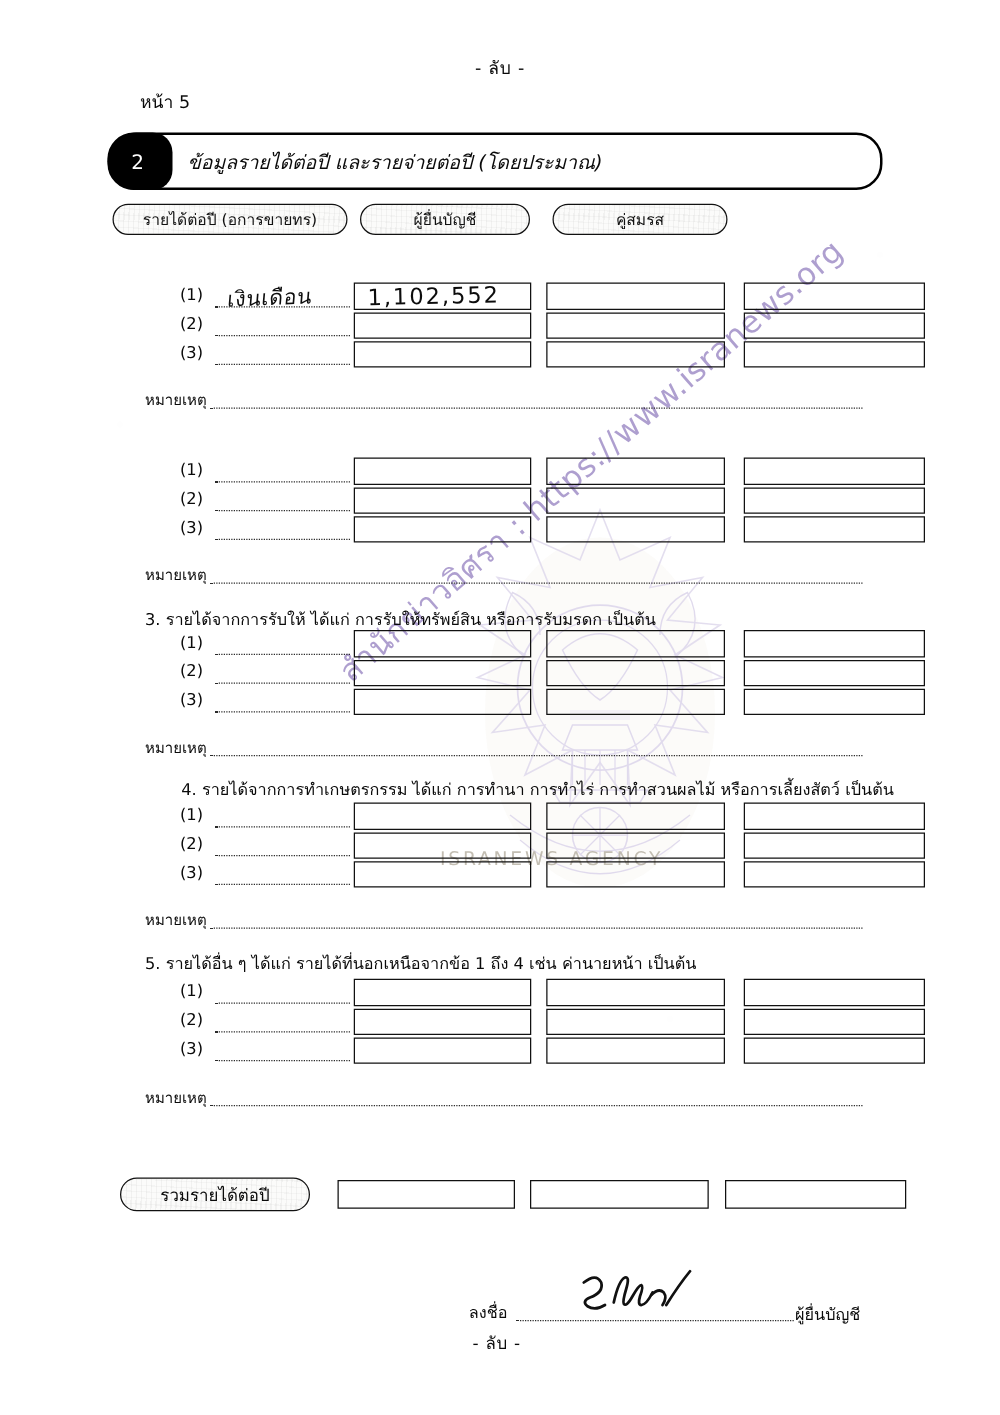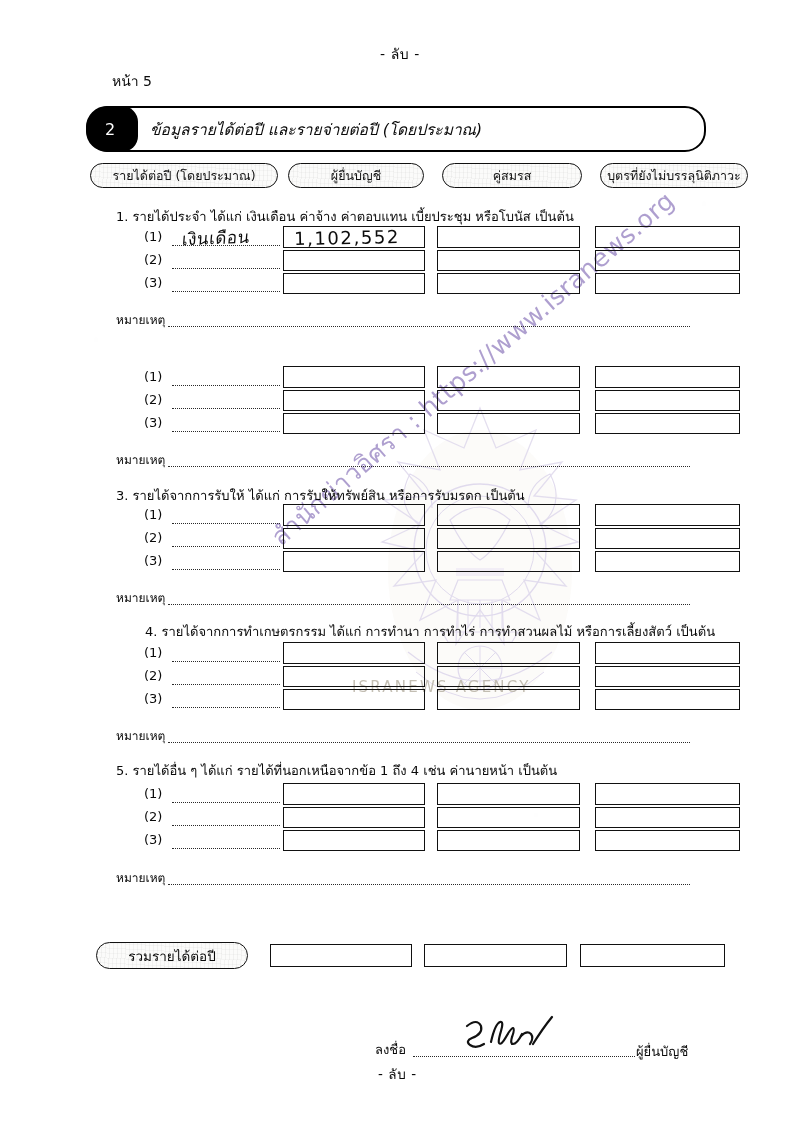--- a/index.html
+++ b/index.html
@@ -287,39 +287,31 @@
   <div class="secret-top">- ลับ -</div>
   <div class="page-no">หน้า 5</div>
 
   <div class="title-bar">
     <div class="title-badge">2</div>
     <div class="title-text">ข้อมูลรายได้ต่อปี และรายจ่ายต่อปี (โดยประมาณ)</div>
   </div>
 
   <div class="pill" style="left:90px; top:163px; width:188px;">
     <div class="pill-grain"></div>
-    <span>รายได้ต่อปี (โดยประมาณ)</span>
+    <span>รายได้ต่อปี (อการขายทร)</span>
   </div>
   <div class="pill" style="left:288px; top:163px; width:136px;">
     <div class="pill-grain"></div>
     <span>ผู้ยื่นบัญชี</span>
   </div>
   <div class="pill" style="left:442px; top:163px; width:140px;">
     <div class="pill-grain"></div>
     <span>คู่สมรส</span>
   </div>
-  <div class="pill" style="left:600px; top:163px; width:148px;">
-    <div class="pill-grain"></div>
-    <span>บุตรที่ยังไม่บรรลุนิติภาวะ</span>
-  </div>
-
-  <div class="sec-title" style="left:116px; top:206px;">
-    <span>1.</span>
-    <span>รายได้ประจำ ได้แก่ เงินเดือน ค่าจ้าง ค่าตอบแทน เบี้ยประชุม หรือโบนัส เป็นต้น</span>
-  </div>
+
 
   <div class="row-label" style="left:144px; top:229px;">(1)</div>
   <div class="dotline" style="left:172px; top:244px; width:108px;"></div>
   <div class="handwrite hw-thai" style="left:182px; top:224px;">เงินเดือน</div>
   <div class="box" style="left:283px; top:226px; width:142px; height:22px;"></div>
   <div class="handwrite hw-num" style="left:294px; top:227px;">1,102,552</div>
   <div class="box" style="left:437px; top:226px; width:143px; height:22px;"></div>
   <div class="box" style="left:595px; top:226px; width:145px; height:22px;"></div>
 
   <div class="row-label" style="left:144px; top:252px;">(2)</div>

